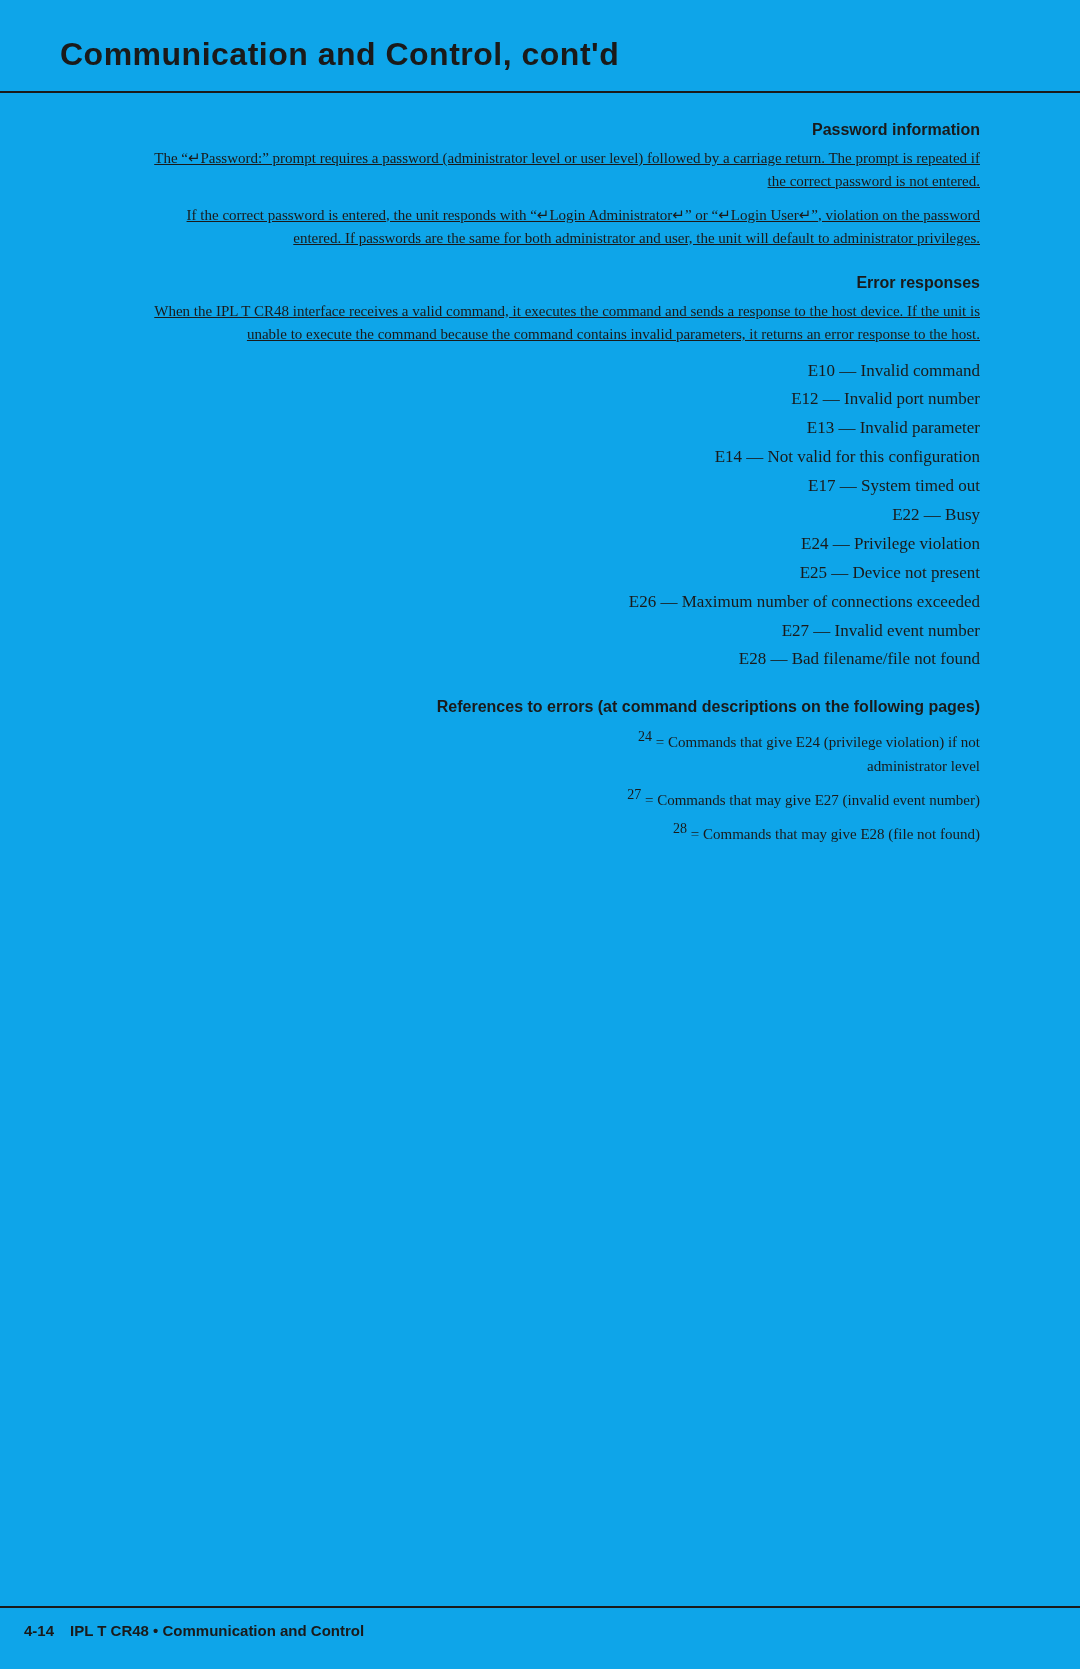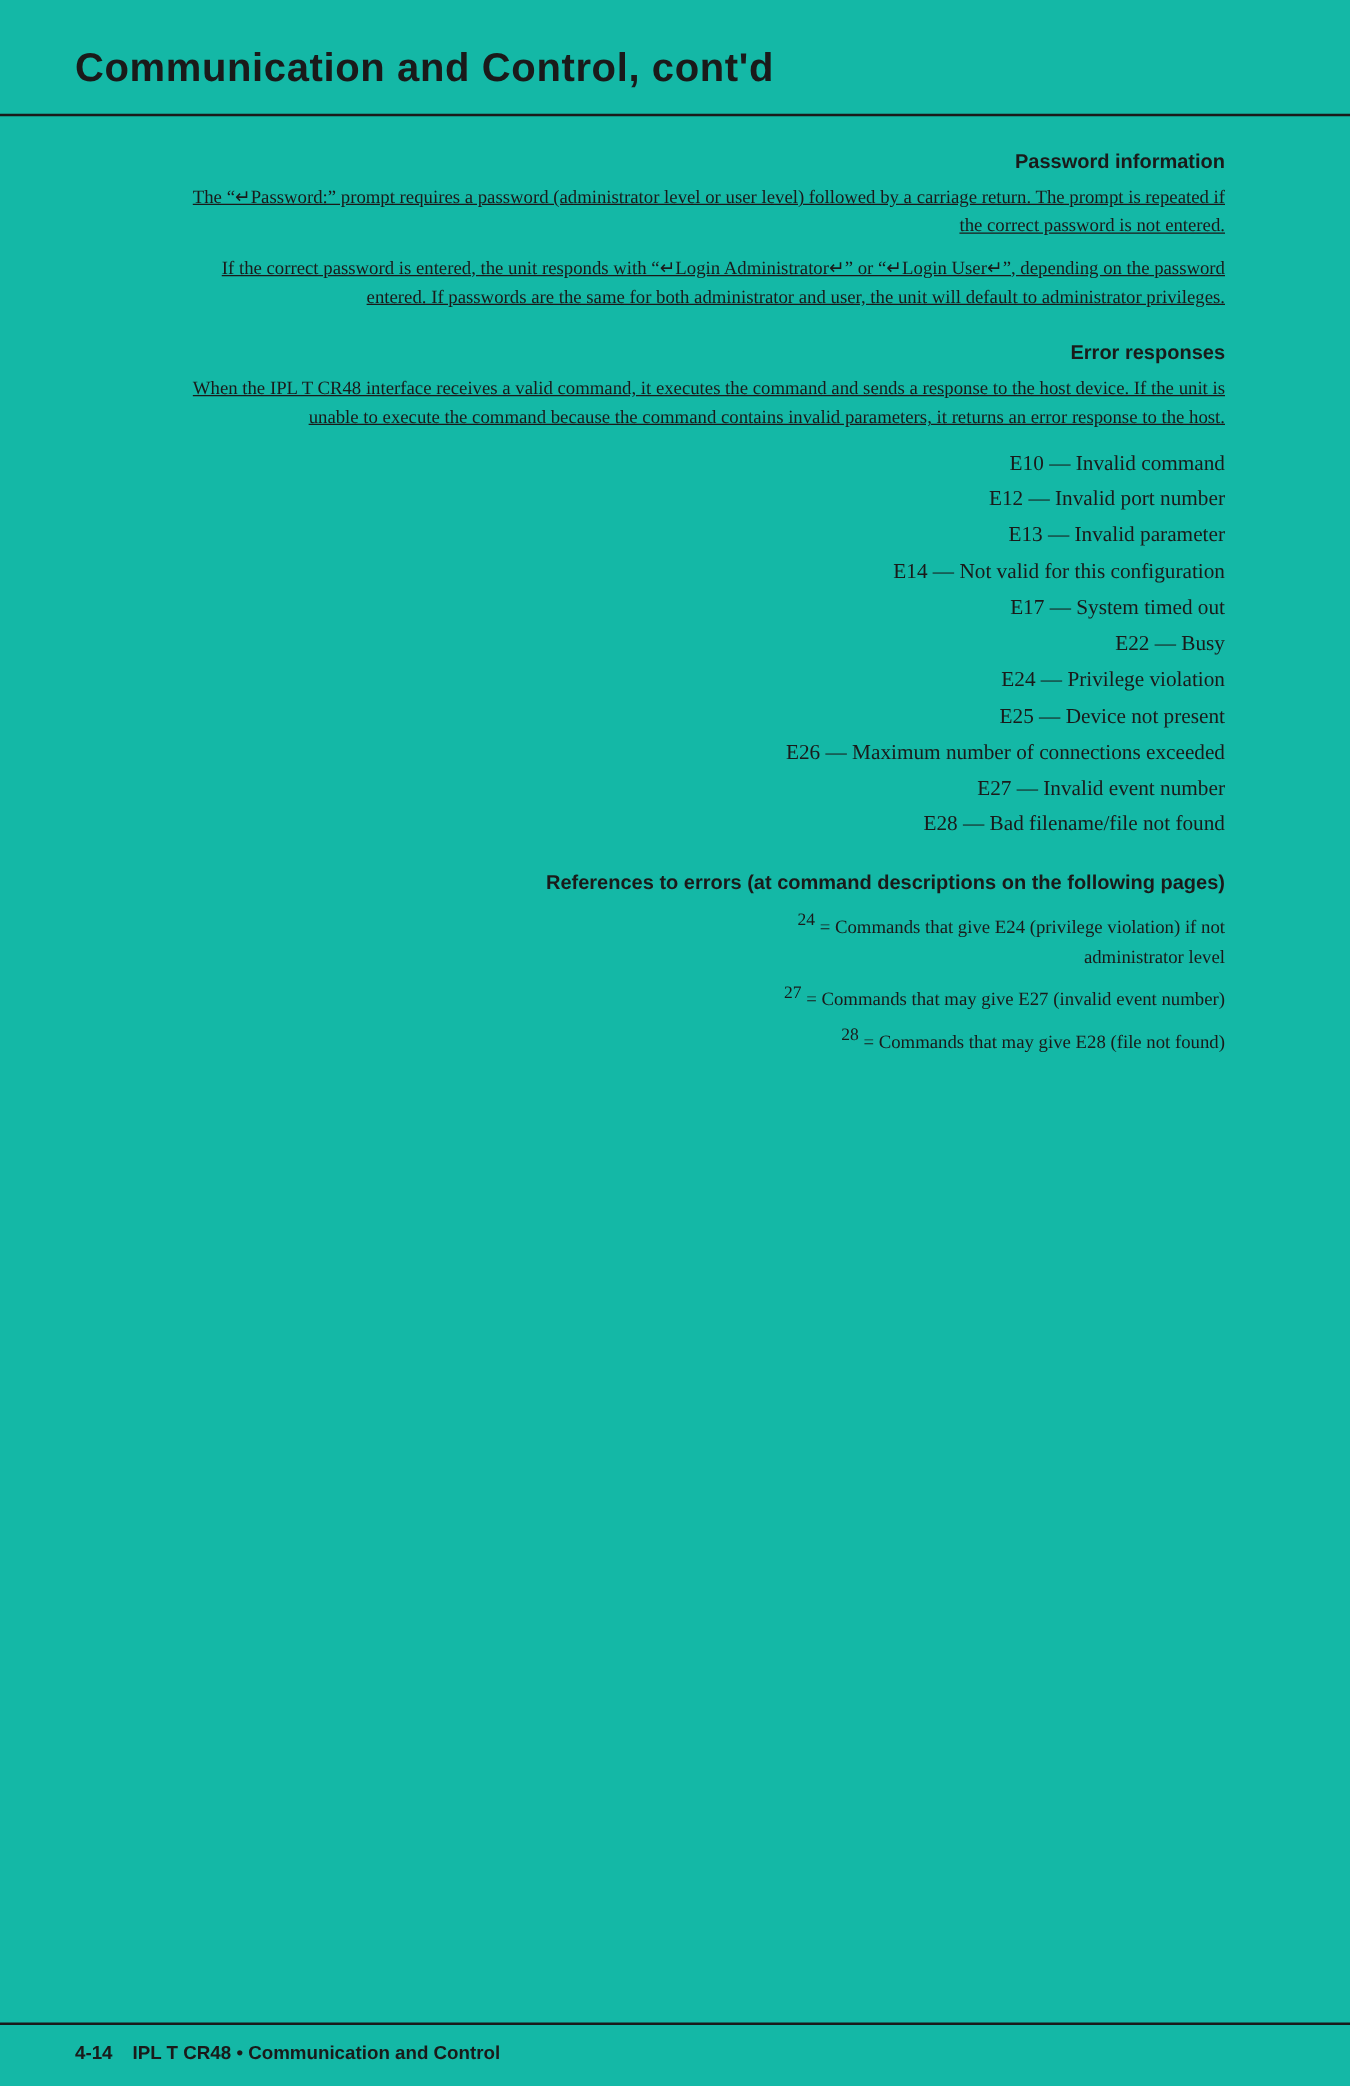--- a/index.html
+++ b/index.html
@@ -14,21 +14,21 @@
       font-size: 15px;
       color: #1a1a1a;
       width: 1080px;
       min-height: 1669px;
       position: relative;
     }
 
     .page-container {
       width: 1080px;
       min-height: 1669px;
-      background: #14b8a6;
+      background: #0ea5e9;
       padding: 0;
       position: relative;
     }
 
     .header-section {
       padding: 36px 60px 18px 60px;
       border-bottom: 2.5px solid #1a1a1a;
       margin-bottom: 28px;
     }
 
@@ -100,25 +100,25 @@
       vertical-align: super;
       line-height: 0;
     }
 
     .ref-indent {
       padding-left: 76px;
     }
 
     .footer-section {
       position: absolute;
-      bottom: 4px;
+      bottom: 16px;
       left: 0;
       right: 0;
       border-top: 2px solid #1a1a1a;
-      padding: 14px 60px;
+      padding: 14px 24px;
       display: flex;
       align-items: center;
     }
 
     .footer-text {
       font-family: Arial, Helvetica, sans-serif;
       font-size: 15px;
       font-weight: bold;
       color: #1a1a1a;
     }
@@ -135,21 +135,21 @@
 
   <div class="header-section">
     <h1 class="page-title">Communication and Control, cont'd</h1>
   </div>
 
   <div class="content-area">
 
     <div class="section-block">
       <div class="section-heading">Password information</div>
       <p class="body-text">The “↵Password:” prompt requires a password (administrator level or user level) followed by a carriage return.  The prompt is repeated if the correct password is not entered.</p>
-      <p class="body-text">If the correct password is entered, the unit responds with “↵Login Administrator↵” or “↵Login User↵”, depending on the password entered.  If passwords are the same for both administrator and user, the unit will default to administrator privileges.</p>
+      <p class="body-text">If the correct password is entered, the unit responds with “↵Login Administrator↵” or “↵Login User↵”, violation on the password entered.  If passwords are the same for both administrator and user, the unit will default to administrator privileges.</p>
     </div>
 
     <div class="section-block">
       <div class="section-heading">Error responses</div>
       <p class="body-text">When the IPL T CR48 interface receives a valid command, it executes the command and sends a response to the host device.  If the unit is unable to execute the command because the command contains invalid parameters, it returns an error response to the host.</p>
       <div class="error-list">
         <div class="error-list-item">E10 — Invalid command</div>
         <div class="error-list-item">E12 — Invalid port number</div>
         <div class="error-list-item">E13 — Invalid parameter</div>
         <div class="error-list-item">E14 — Not valid for this configuration</div>

